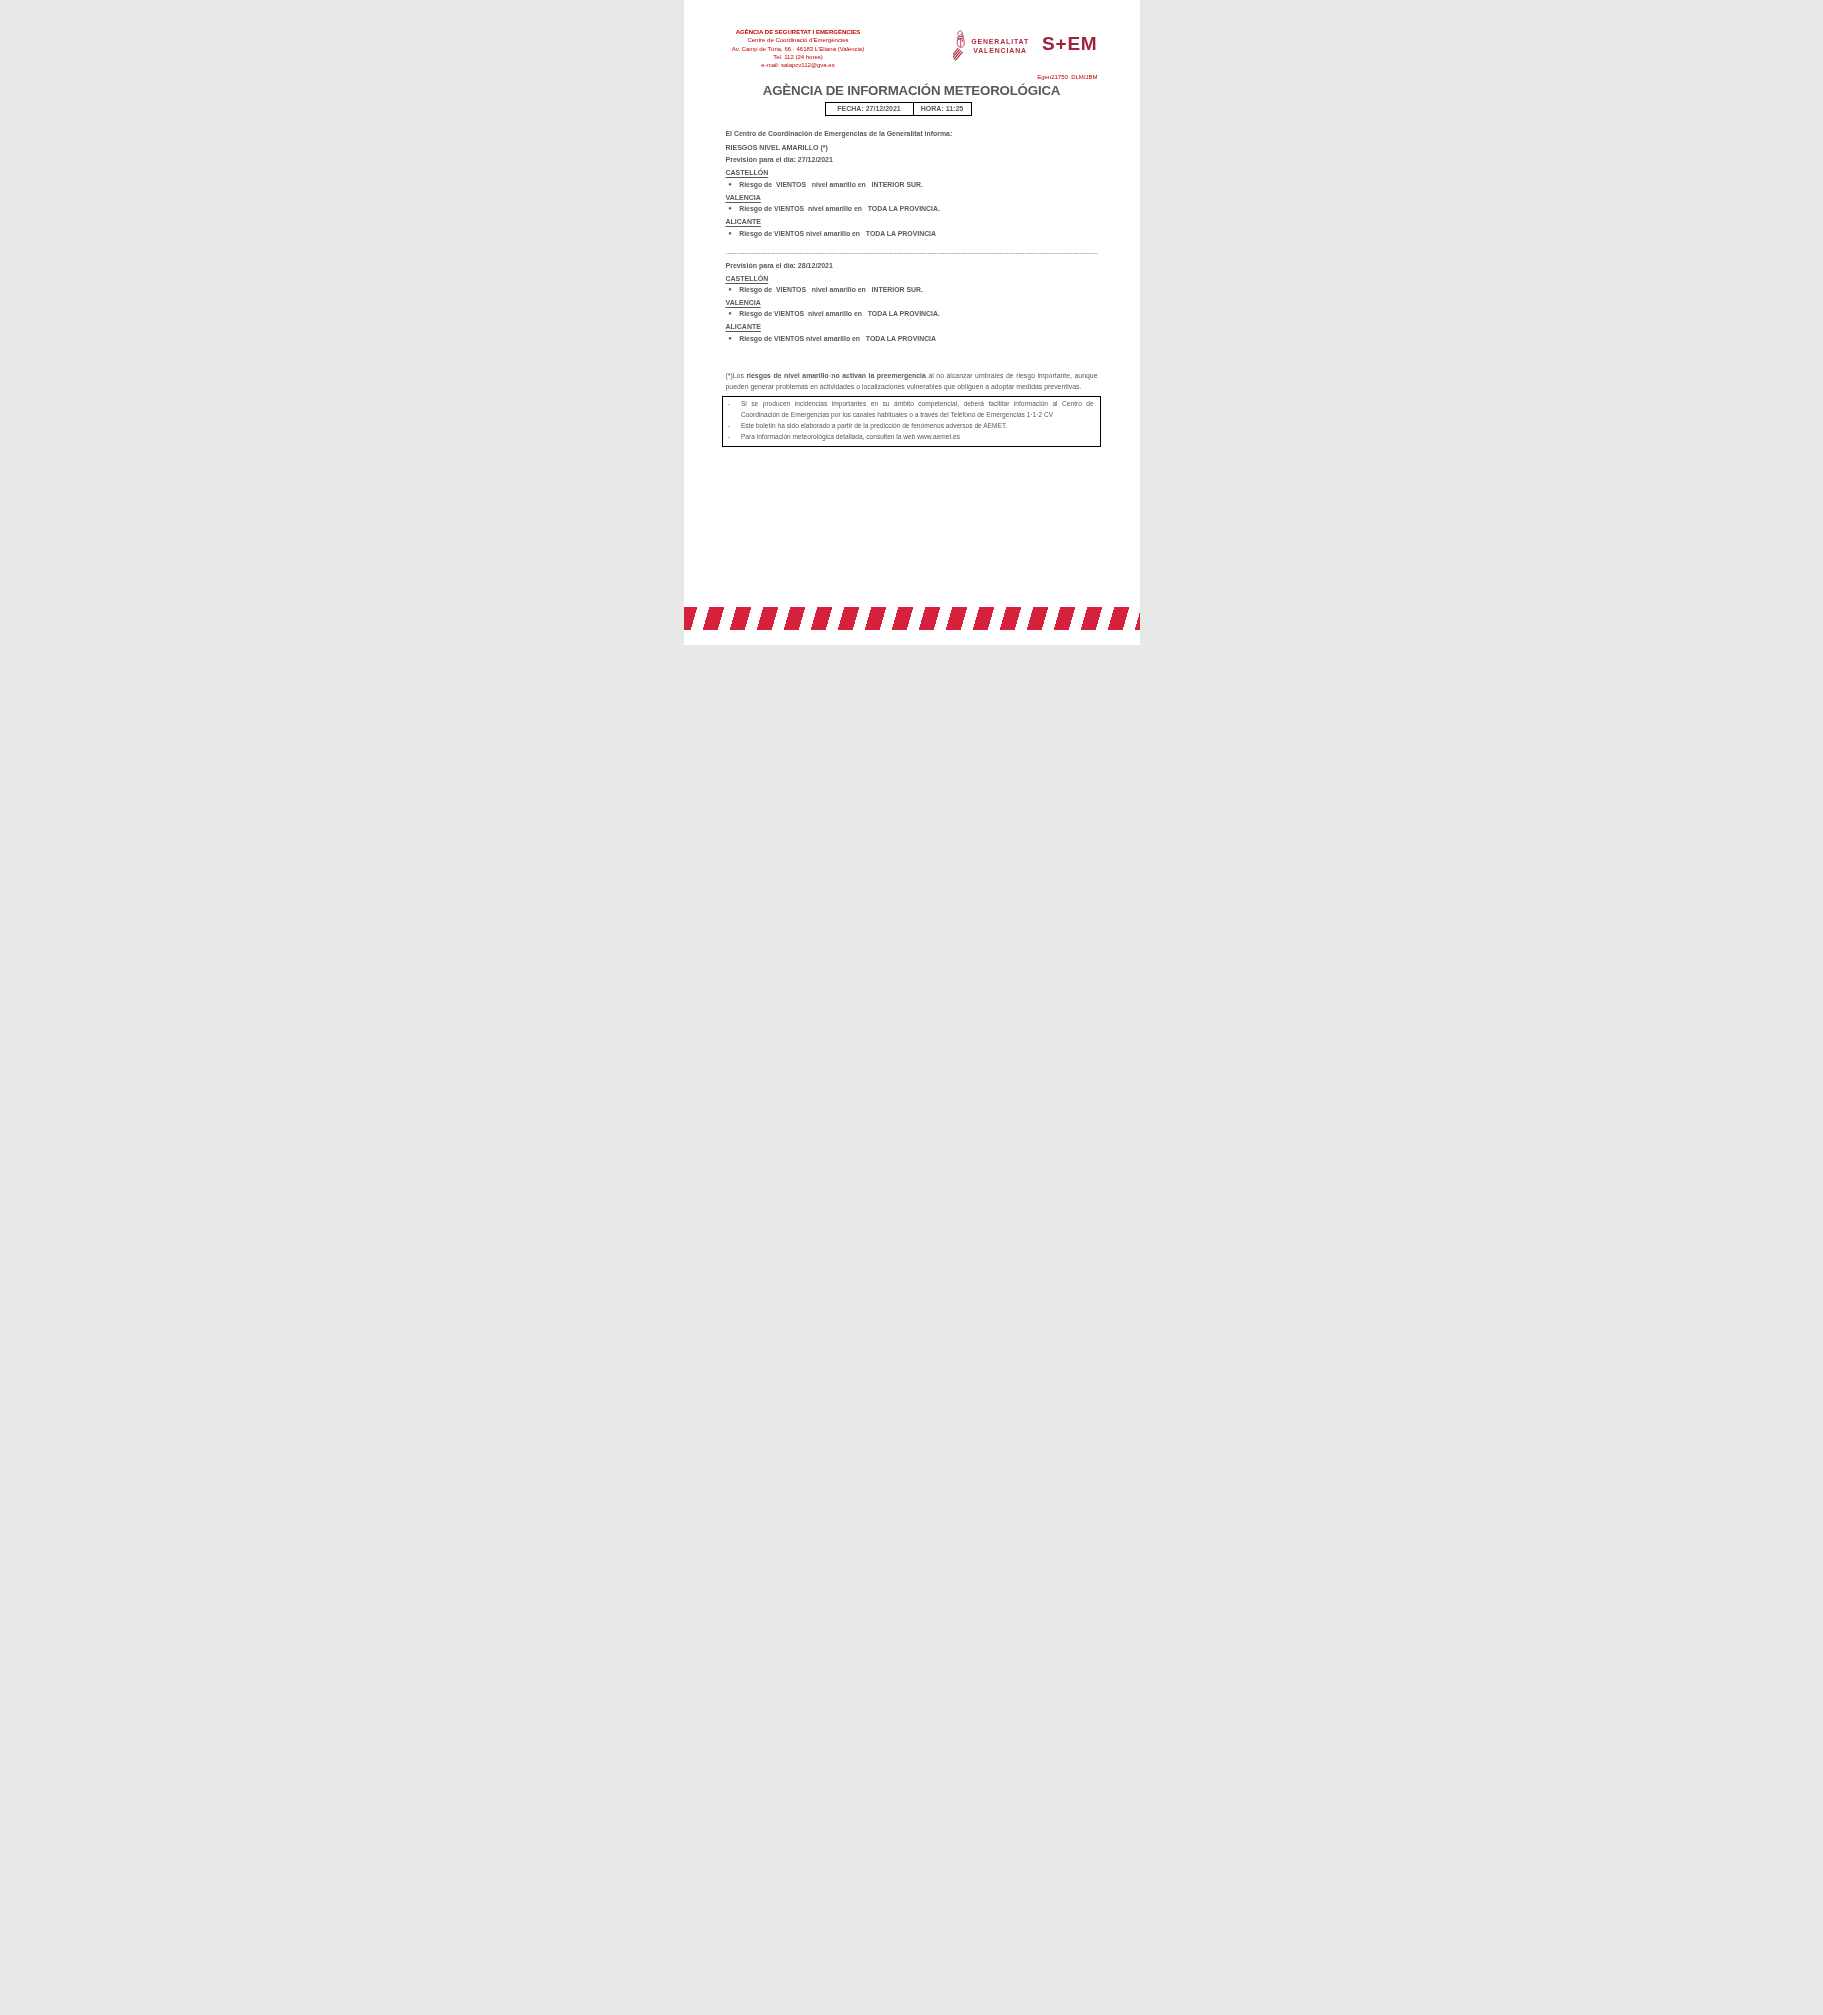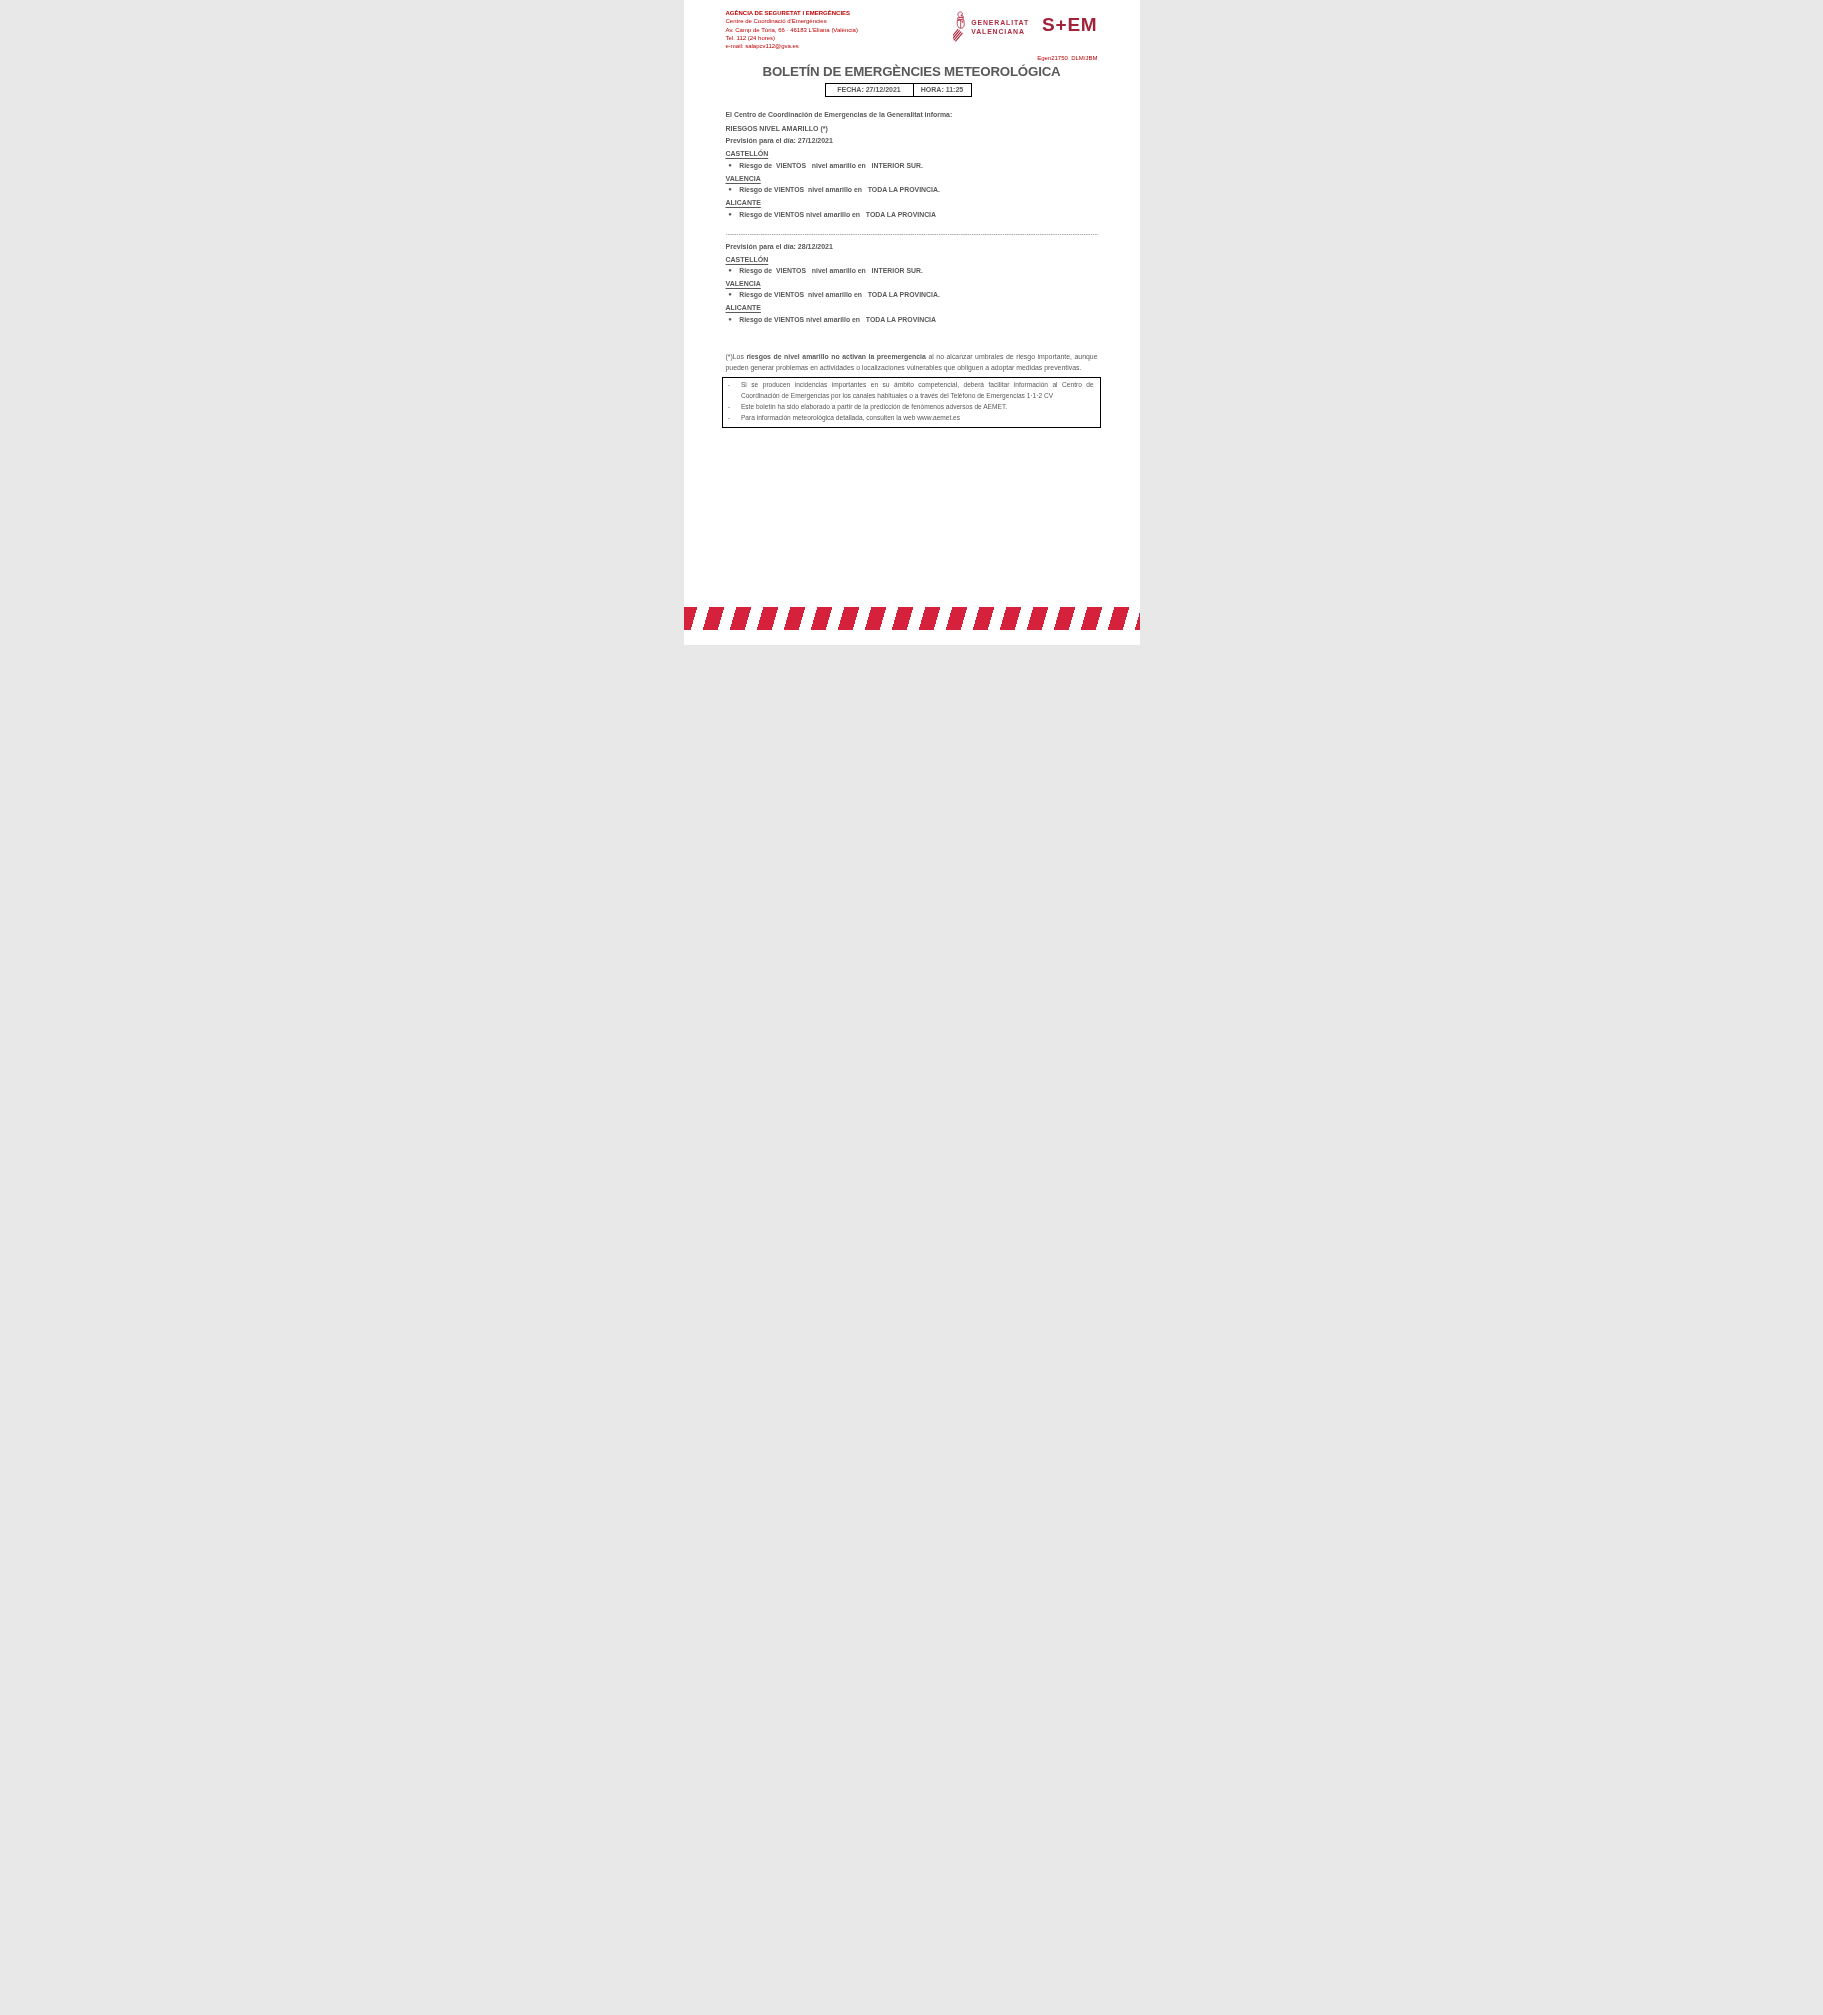--- a/index.html
+++ b/index.html
@@ -7,21 +7,21 @@
     position:relative;
     width:456px;height:645px;
     margin:0 auto;
     background:#ffffff;
     font-family:"Liberation Sans",sans-serif;
     color:#595959;
     overflow:hidden;
     box-sizing:border-box;
   }
   
-  .header-row{display:flex;justify-content:space-between;padding:9px 42px 0;}
+  .header-row{display:flex;justify-content:space-between;padding:28px 42px 0;text-align:center;}
   .agency{min-width:145px;}
   .agency-line{font-size:6px;line-height:8.3px;color:#C00000;white-space:pre-wrap;}
   .agency-line.bold{font-weight:bold;}
   .logo-group{display:flex;align-items:flex-start;margin-top:1.6px;}
   .emblem{display:block;width:13.7px;height:31px;}
   .emblem svg{width:13.7px;height:31px;display:block;}
   .gv-wordmark{font-size:6.9px;font-weight:bold;color:#B12A40;letter-spacing:0.9px;line-height:8.9px;margin:8px 0 0 4px;}
   .sem{font-size:19px;font-weight:bold;color:#A02339;letter-spacing:0.8px;margin:4.8px 0 0 13px;line-height:1;}
   .egen{text-align:right;padding:0 42px;color:#C00000;font-size:6px;margin-top:4.8px;white-space:pre-wrap;}
   
@@ -96,21 +96,21 @@
       <div class="gv-wordmark">
         <div>GENERALITAT</div>
         <div>VALENCIANA</div>
       </div>
       <div class="sem">S+EM</div>
     </div>
   </div>
 
   <div class="egen">Egen21750  DLM/JBM</div>
 
-  <h1 class="title">BOLETÍN DE EMERGÈNCIES METEOROLÓGICA</h1>
+  <h1 class="title">AGÈNCIA DE INFORMACIÓN METEOROLÓGICA</h1>
 
   <div class="dt">
     <div class="dt-cell fecha">FECHA: 27/12/2021</div>
     <div class="dt-cell hora">HORA: 11:25</div>
   </div>
 
   <div class="content">
 
     <div class="intro">El Centro de Coordinación de Emergencias de la Generalitat informa:</div>
     <div class="risk-heading">RIESGOS NIVEL AMARILLO (*)</div>

